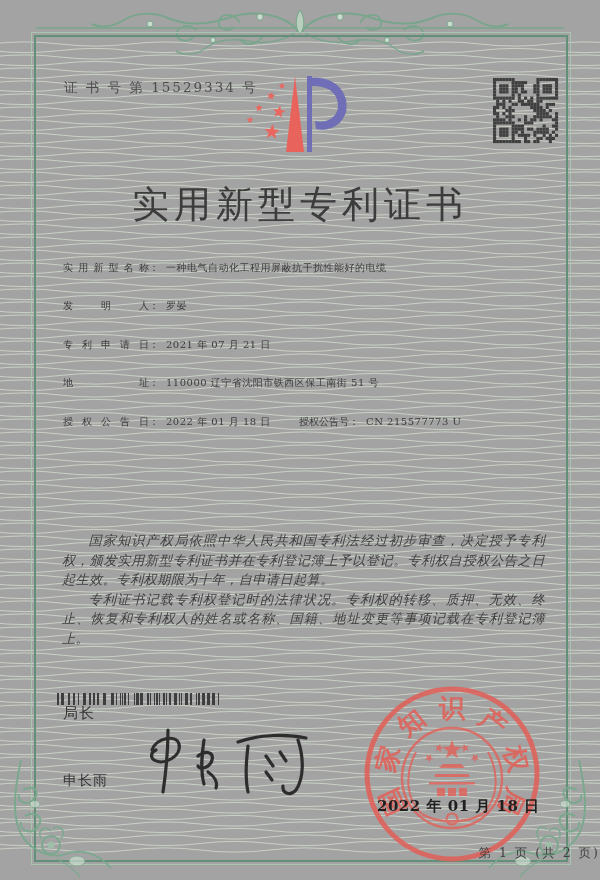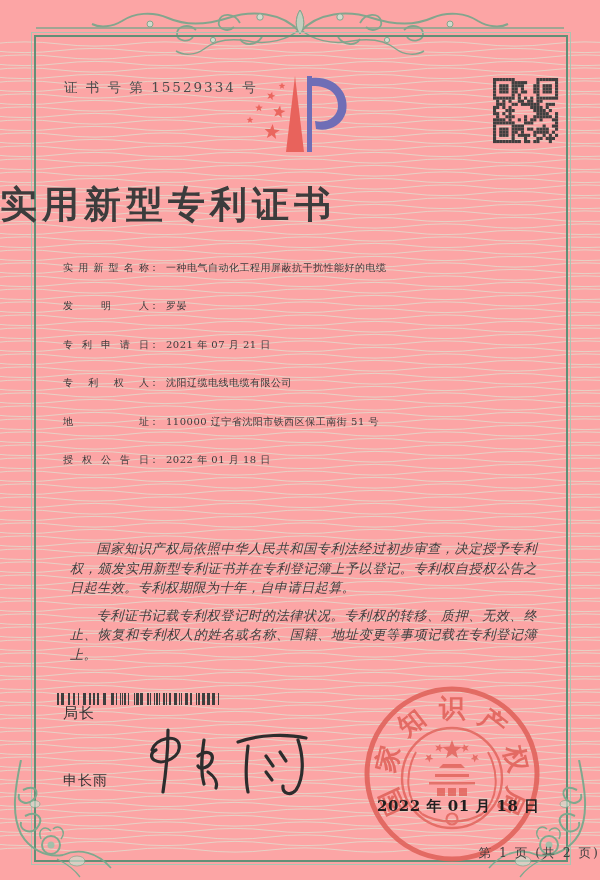--- a/index.html
+++ b/index.html
@@ -1,41 +1,41 @@
 <!DOCTYPE html>
 <html><head>
 <meta charset="utf-8">
 <style>
   html,body{margin:0;padding:0;background:#ffffff}
-  .page{position:relative;width:600px;height:880px;background:#fca5a5;overflow:hidden;
+  .page{position:relative;width:600px;height:880px;background:#a3a3a3;overflow:hidden;
         font-family:"DejaVu Serif","Liberation Serif",serif;color:#3a3a3a}
   .layer{position:absolute;left:0;top:0;pointer-events:none}
 
   
   .frame{position:absolute;left:31px;right:29px;top:32px;bottom:15px;border:1px solid #abc3b1}
   .frame-inner{position:absolute;inset:2px;border:2px solid #628f77}
 
   .cert-no{position:absolute;left:64px;top:79px;font-size:13.5px;letter-spacing:2px;color:#4c4c4c;white-space:nowrap}
 
   .logo{position:absolute;left:238px;top:74px}
   .qr{position:absolute;left:492px;top:77px}
 
-  .title{position:absolute;left:0;right:0;top:180px;font-size:37px;
-         letter-spacing:5px;padding-left:0;font-weight:700;color:#3c3c3c;white-space:nowrap}
+  .title{position:absolute;left:0;right:0;top:180px;text-align:center;font-size:37px;
+         letter-spacing:5px;padding-left:0;font-weight:400;color:#3c3c3c;white-space:nowrap}
 
   .rows{position:absolute;left:63px;top:258px;width:488px;font-size:10px;color:#3b3b3b}
   .row{height:38.4px;white-space:nowrap;position:relative;padding-top:3px;box-sizing:border-box}
   .lbl{display:inline-block;width:86px;text-align:justify;text-align-last:justify;vertical-align:top}
   .colon{display:inline-block;margin-right:7px}
   .val{letter-spacing:0.5px}
   .pair2{position:absolute;left:236px;top:3px;white-space:nowrap}
 
   .paras{position:absolute;left:62px;top:531px;width:483px;font-size:13.2px;line-height:19.6px;
          color:#3f3f3f;text-align:justify;font-style:italic;letter-spacing:0.4px}
-  .paras p{margin:8px;text-indent:2em}
+  .paras p{margin:0;text-indent:2em}
 
   .barcode{position:absolute;left:57px;top:693px}
 
   .signer-title{position:absolute;left:63px;top:704px;font-size:15px;color:#333;
                 font-family:Liberation Serif, serif;letter-spacing:1px}
   .signer-name{position:absolute;left:63px;top:772px;font-size:14px;color:#333;
                font-family:"DejaVu Sans","Liberation Sans",sans-serif;letter-spacing:1px}
   .signature{position:absolute;left:142px;top:726px}
 
   .seal{position:absolute;left:362px;top:684px;opacity:.88}
@@ -487,27 +487,25 @@
     <div class="row">
       <span class="lbl">实用新型名称</span><span class="colon">：</span><span class="val">一种电气自动化工程用屏蔽抗干扰性能好的电缆</span>
     </div>
     <div class="row">
       <span class="lbl">发明人</span><span class="colon">：</span><span class="val">罗晏</span>
     </div>
     <div class="row">
       <span class="lbl">专利申请日</span><span class="colon">：</span><span class="val">2021 年 07 月 21 日</span>
     </div>
     <div class="row">
-      <span class="lbl">专利权人</span><span class="colon">：</span><span class="val">沈阳辽缆电线电缆有限公司</span>
-    </div>
-    <div class="row">
       <span class="lbl">地址</span><span class="colon">：</span><span class="val">110000 辽宁省沈阳市铁西区保工南街 51 号</span>
     </div>
     <div class="row">
       <span class="lbl">授权公告日</span><span class="colon">：</span><span class="val">2022 年 01 月 18 日</span>
+      <span class="pair2"><span>授权公告号</span><span class="colon">：</span><span class="val">CN 215577773 U</span></span>
     </div>
   </div>
 
   <div class="paras">
     <p>国家知识产权局依照中华人民共和国专利法经过初步审查，决定授予专利权，颁发实用新型专利证书并在专利登记簿上予以登记。专利权自授权公告之日起生效。专利权期限为十年，自申请日起算。</p>
     <p>专利证书记载专利权登记时的法律状况。专利权的转移、质押、无效、终止、恢复和专利权人的姓名或名称、国籍、地址变更等事项记载在专利登记簿上。</p>
   </div>
 
   <svg class="barcode" id="barcode" width="166" height="12">
       <rect x="0" y="0" width="2" height="12" fill="#3e3e3e"></rect>

